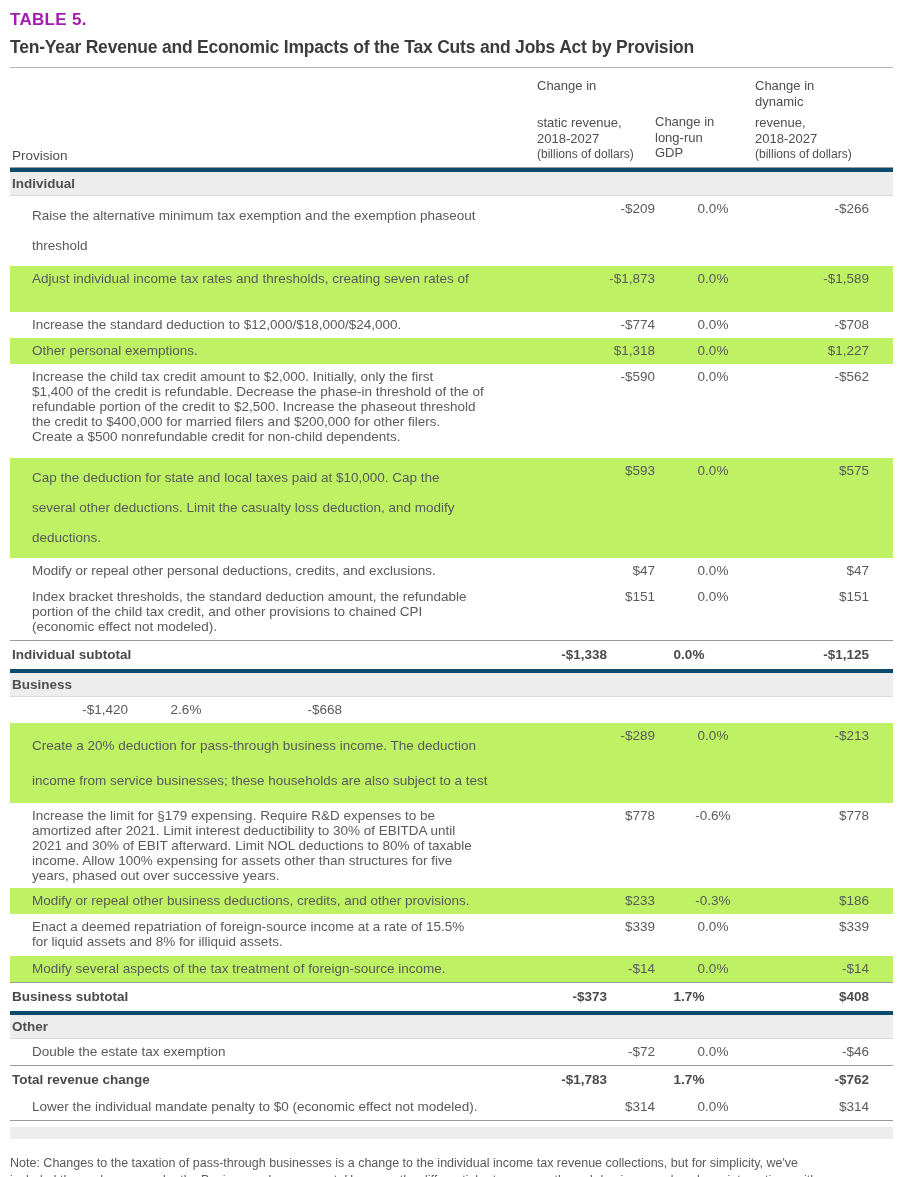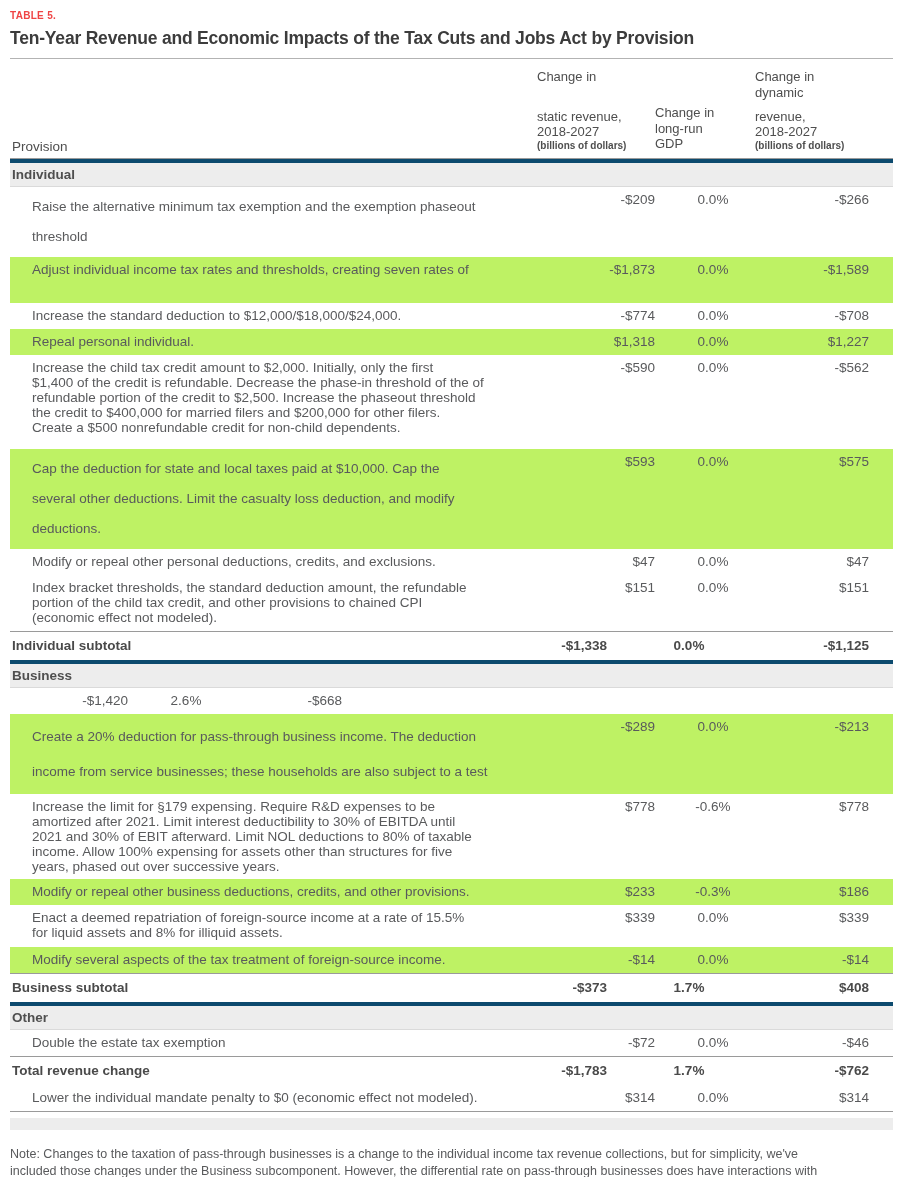--- a/index.html
+++ b/index.html
@@ -1,29 +1,29 @@
 <!DOCTYPE html>
 <html><head>
 <meta charset="utf-8">
 <style>
   * { margin:0; padding:0; box-sizing:border-box; }
   html,body { background:#ffffff; }
   body { width:904px; font-family:"Liberation Sans", sans-serif; color:#595a5c; }
   .page { width:904px; min-height:1177px; padding:8px 11px 20px 10px; }
 
-  .accent-label { color:#ef4444; font-weight:bold; font-size:10px; letter-spacing:.3px; padding-top:2px; }
+  .accent-label { color:#a21caf; font-weight:bold; font-size:17px; letter-spacing:.3px; padding-top:2px; }
   .title { font-size:17.5px; font-weight:bold; color:#3c3c3c; margin:7px 0 9px; letter-spacing:-0.2px; }
   .title-rule { border-bottom:1px solid #b3b3b3; }
 
   .thead { display:flex; border-bottom:1px solid #9a9a9a; padding:6px 24px 4px 0; min-height:100px; }
   .hdr-provision { flex:1; display:flex; align-items:flex-end; padding-left:2px; color:#4e4e4e; font-size:13.5px; }
   .hdr-col { display:flex; flex-direction:column; justify-content:space-between; color:#4e4e4e; font-size:13px; line-height:1.2; }
   .hdr-col .top-block { padding-top:4px; }
   .hdr-col .bottom-block { padding-bottom:2px; }
-  .hdr-small { font-size:10px; font-weight:bold; }
+  .hdr-small { font-size:12px; font-weight:normal; }
   .col-static { width:118px; } .col-gdp { width:116px; } .col-dyn { width:98px; }
   .col-dyn .bottom-block, .col-dyn .top-block { width:130px; margin-left:-16px; margin-right:-16px; }
 
   .section-hdr { background:#ededed; border-top:4px solid #0c4a6e; border-bottom:1px solid #dadada;
                  padding:4px 0 4px 2px; font-weight:bold; color:#4f4f4f; font-size:13.5px; }
 
   .trow { display:flex; font-size:13.5px; color:#595a5c; padding:5px 24px 5px 0; align-items:flex-start; }
   .trow.shade { background:#bef264; }
   .cell-prov { flex:1; padding-left:22px; padding-right:10px; line-height:16px; }
   .lh-tight .cell-prov { line-height:15px; }
@@ -107,21 +107,21 @@
       <div class="trow">
         <div class="cell-prov">
           <div class="">Increase the standard deduction to $12,000/$18,000/$24,000.</div>
         </div>
         <div class="cell-v">-$774</div>
         <div class="cell-g">0.0%</div>
         <div class="cell-d">-$708</div>
       </div>
       <div class="trow shade">
         <div class="cell-prov">
-          <div class="">Repeal personal individual.</div>
+          <div class="">Other personal exemptions.</div>
         </div>
         <div class="cell-v">$1,318</div>
         <div class="cell-g">0.0%</div>
         <div class="cell-d">$1,227</div>
       </div>
       <div class="trow lh-tight" style="min-height: 94px;">
         <div class="cell-prov">
           <div class="">Increase the child tax credit amount to $2,000. Initially, only the first</div>
           <div class="">$1,400 of the credit is refundable. Decrease the phase-in threshold of the of</div>
           <div class="">refundable portion of the credit to $2,500. Increase the phaseout threshold</div>

